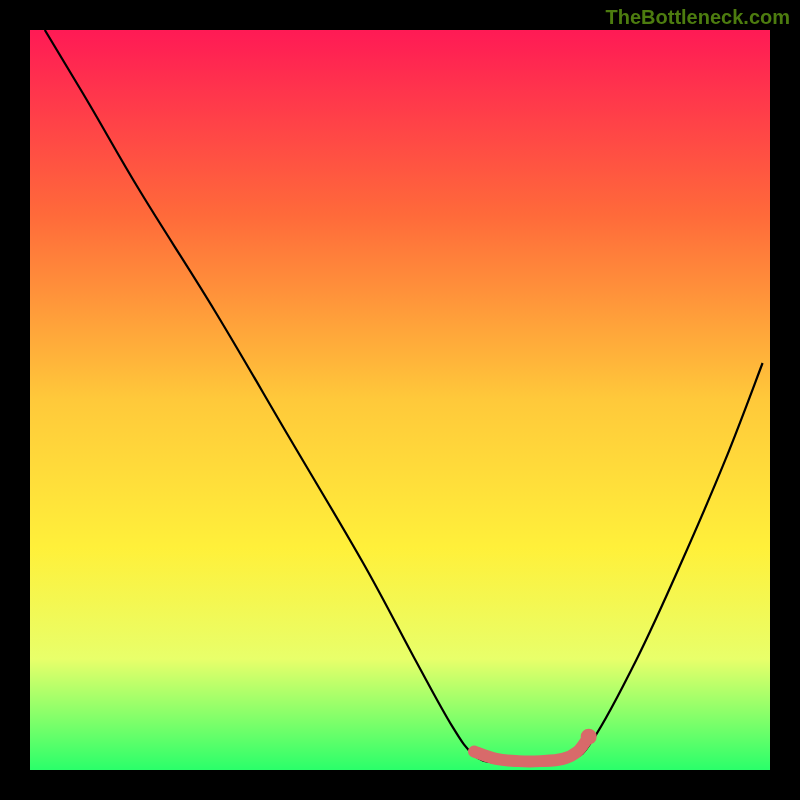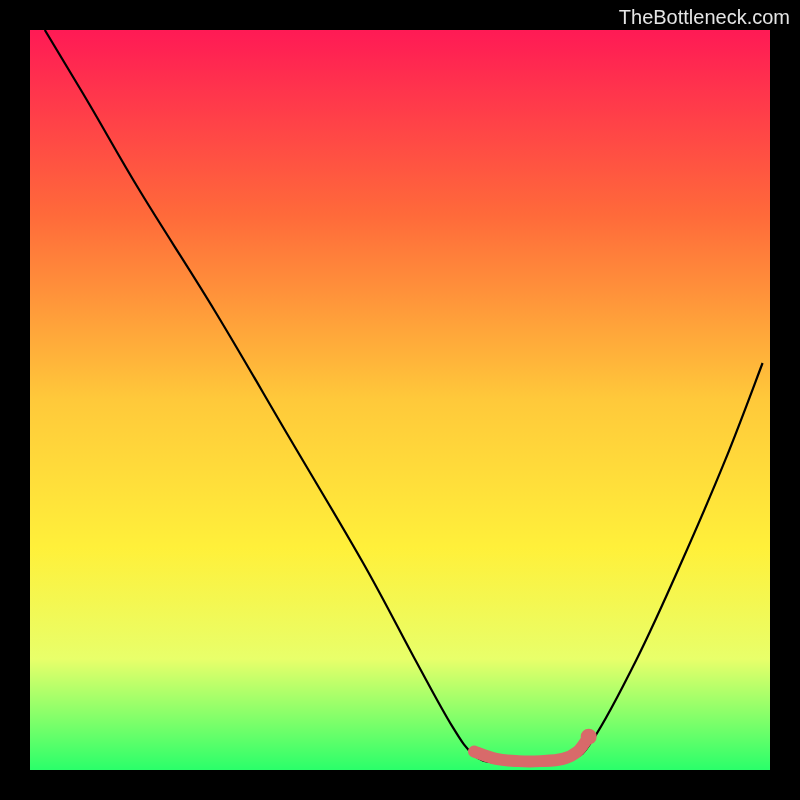--- a/index.html
+++ b/index.html
@@ -8,23 +8,23 @@
     height: 800px;
     background: #000;
     position: relative;
     overflow: hidden;
     font-family: Arial, sans-serif;
   }
   .watermark {
     position: absolute;
     top: 6px;
     right: 10px;
-    color: #e5e5e5;
+    color: #4d7c0f;
     font-size: 20px;
-    font-weight: 400;
+    font-weight: 700;
     z-index: 10;
   }
   .plot-area {
     position: absolute;
     left: 30px;
     top: 30px;
     width: 740px;
     height: 740px;
   }
   svg { display: block; }

